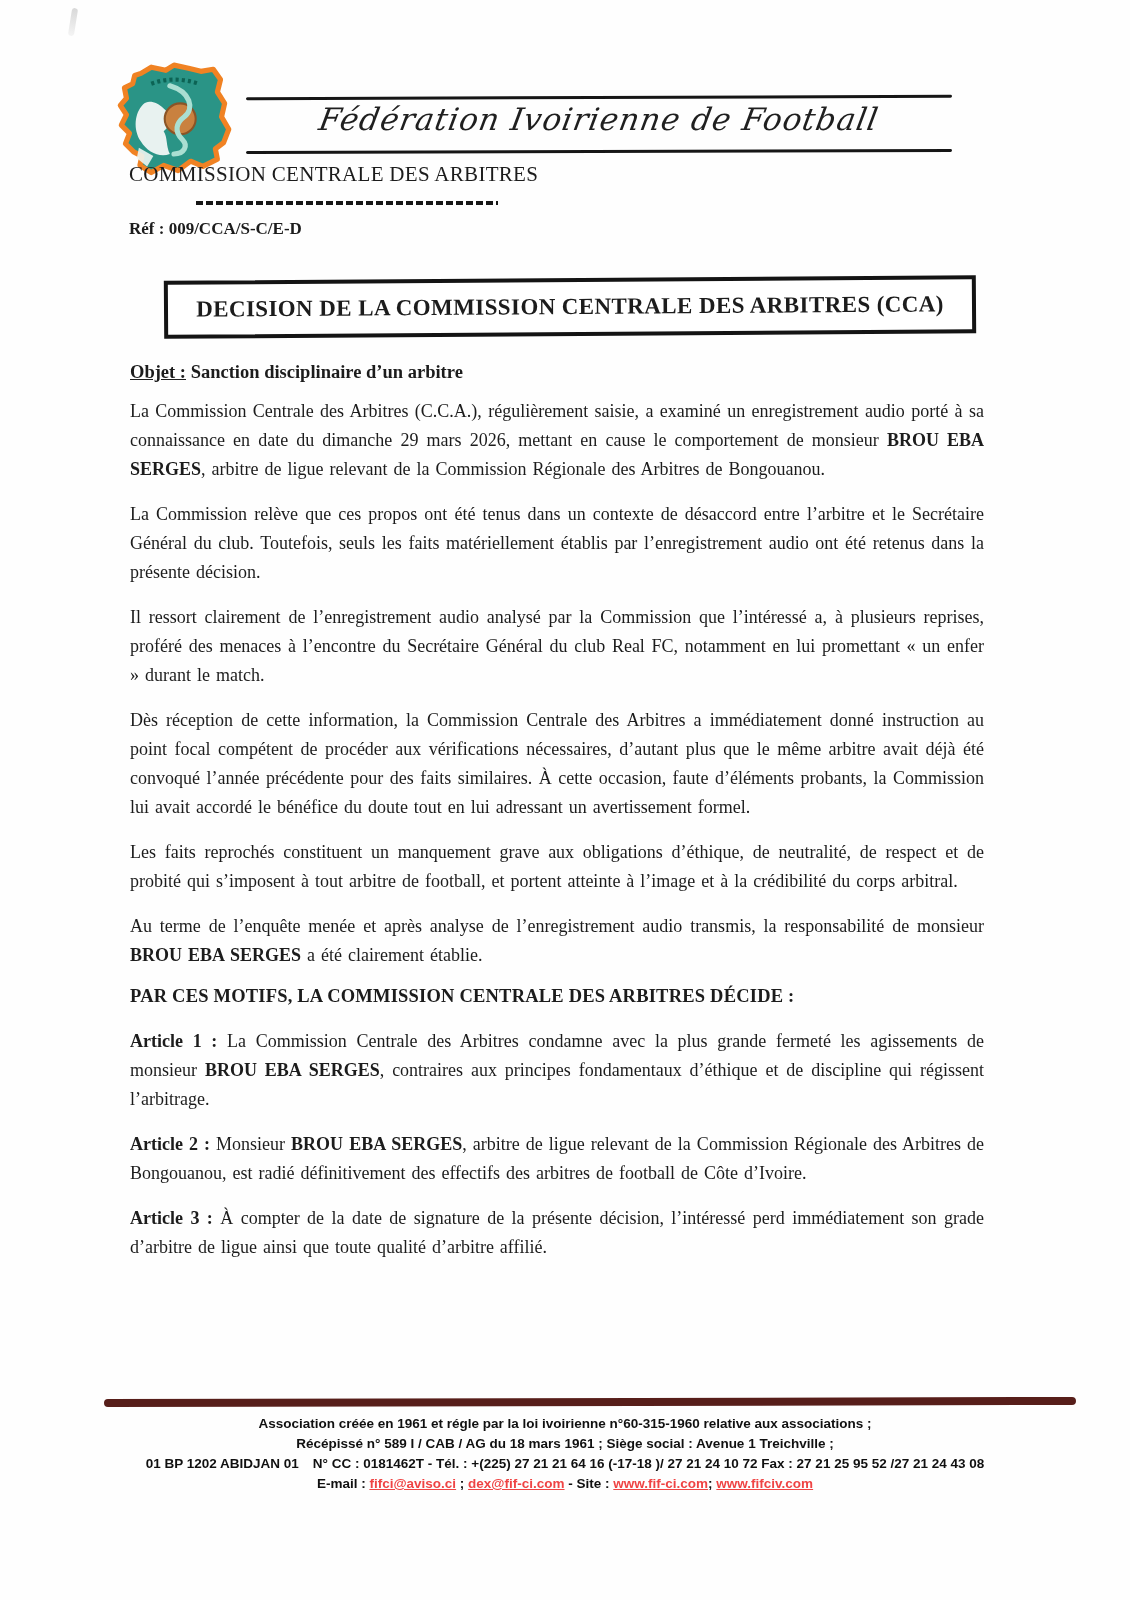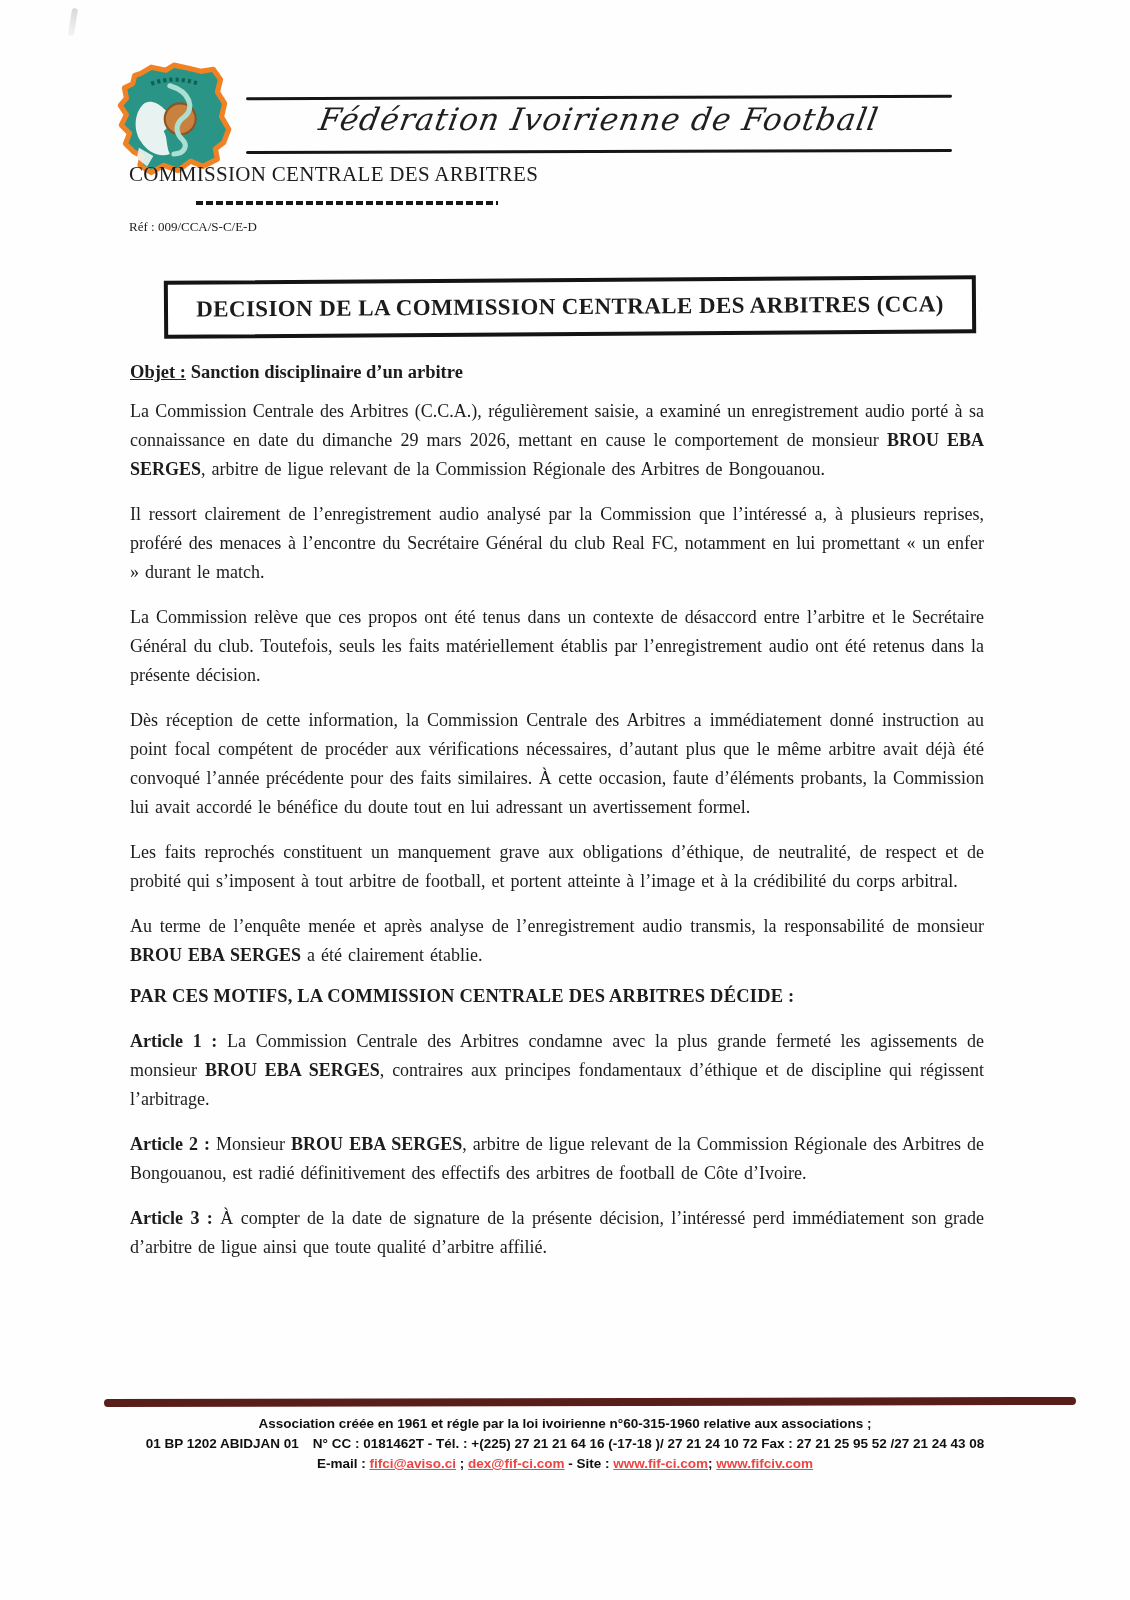--- a/index.html
+++ b/index.html
@@ -27,21 +27,21 @@
     letter-spacing:1px; color:#1f1f1f; transform:skewX(-10deg);
   }
   .commission {
     position:absolute; left:129px; top:162px; font-size:21px; font-weight:normal;
     letter-spacing:0.3px;
   }
   .dash-rule {
     position:absolute; left:196px; top:201px; width:302px; height:4px;
     background:repeating-linear-gradient(90deg,#161616 0 7px, rgba(0,0,0,0) 7px 10px);
   }
-  .ref { position:absolute; left:129px; top:219px; font-size:13px; font-weight:normal; }
+  .ref { position:absolute; left:129px; top:219px; font-size:17px; font-weight:bold; }
 
   
   .doc-body { position:absolute; left:130px; top:272px; width:854px; }
   .title-box {
     border:4px solid #141414; text-align:center; font-weight:bold;
     font-size:23px; letter-spacing:0.4px; padding:12px 8px;
     margin:6px 8px 26px 34px; transform:rotate(-0.4deg); background:#fff;
   }
   .objet { font-size:18.5px; font-weight:bold; margin:0 0 14px 0; }
   .para {
@@ -103,37 +103,38 @@
 
   <div class="doc-body">
 
     <div class="title-box">
       <span>DECISION DE LA COMMISSION CENTRALE DES ARBITRES (CCA)</span>
     </div>
 
     <p class="objet"><span class="seg-bold seg-underline">Objet :</span><span class="seg-bold"> Sanction disciplinaire d’un arbitre</span></p>
 
     <p class="para"><span>La Commission Centrale des Arbitres (C.C.A.), régulièrement saisie, a examiné un enregistrement audio porté à sa connaissance en date du dimanche 29 mars 2026, mettant en cause le comportement de monsieur </span><span class="seg-bold">BROU EBA SERGES</span><span>, arbitre de ligue relevant de la Commission Régionale des Arbitres de Bongouanou.</span></p>
+    <p class="para"><span>La Commission relève que ces propos ont été tenus dans un contexte de désaccord entre l’arbitre et le Secrétaire Général du club. Toutefois, seuls les faits matériellement établis par l’enregistrement audio ont été retenus dans la présente décision.</span></p>
     <p class="para"><span>Il ressort clairement de l’enregistrement audio analysé par la Commission que l’intéressé a, à plusieurs reprises, proféré des menaces à l’encontre du Secrétaire Général du club Real FC, notamment en lui promettant « un enfer » durant le match.</span></p>
-    <p class="para"><span>La Commission relève que ces propos ont été tenus dans un contexte de désaccord entre l’arbitre et le Secrétaire Général du club. Toutefois, seuls les faits matériellement établis par l’enregistrement audio ont été retenus dans la présente décision.</span></p>
     <p class="para"><span>Dès réception de cette information, la Commission Centrale des Arbitres a immédiatement donné instruction au point focal compétent de procéder aux vérifications nécessaires, d’autant plus que le même arbitre avait déjà été convoqué l’année précédente pour des faits similaires. À cette occasion, faute d’éléments probants, la Commission lui avait accordé le bénéfice du doute tout en lui adressant un avertissement formel.</span></p>
     <p class="para"><span>Les faits reprochés constituent un manquement grave aux obligations d’éthique, de neutralité, de respect et de probité qui s’imposent à tout arbitre de football, et portent atteinte à l’image et à la crédibilité du corps arbitral.</span></p>
     <p class="para"><span>Au terme de l’enquête menée et après analyse de l’enregistrement audio transmis, la responsabilité de monsieur </span><span class="seg-bold">BROU EBA SERGES</span><span> a été clairement établie.</span></p>
 
     <p class="motifs">PAR CES MOTIFS, LA COMMISSION CENTRALE DES ARBITRES DÉCIDE :</p>
 
     <p class="para"><span class="seg-bold">Article 1 : </span><span>La Commission Centrale des Arbitres condamne avec la plus grande fermeté les agissements de monsieur </span><span class="seg-bold">BROU EBA SERGES</span><span>, contraires aux principes fondamentaux d’éthique et de discipline qui régissent l’arbitrage.</span></p>
     <p class="para"><span class="seg-bold">Article 2 : </span><span>Monsieur </span><span class="seg-bold">BROU EBA SERGES</span><span>, arbitre de ligue relevant de la Commission Régionale des Arbitres de Bongouanou, est radié définitivement des effectifs des arbitres de football de Côte d’Ivoire.</span></p>
     <p class="para"><span class="seg-bold">Article 3 : </span><span>À compter de la date de signature de la présente décision, l’intéressé perd immédiatement son grade d’arbitre de ligue ainsi que toute qualité d’arbitre affilié.</span></p>
 
   </div>
 
   <div class="footer-bar"></div>
   <div class="footer-text">
     <div class="f-line">Association créée en 1961 et régle par la loi ivoirienne n°60-315-1960 relative aux associations ;</div>
+    <div class="f-line">Récépissé n° 589 I / CAB / AG du 18 mars 1961 ; Siège social : Avenue 1 Treichville ;</div>
     <div class="f-line f-line3">
       <span class="f-left">01 BP 1202 ABIDJAN 01</span><span>N° CC : 0181462T - Tél. : +(225) 27 21 21 64 16 (-17-18 )/ 27 21 24 10 72 Fax : 27 21 25 95 52 /27 21 24 43 08</span>
     </div>
     <div class="f-line"><span>E-mail : </span><span class="seg-link">fifci@aviso.ci</span><span> ; </span><span class="seg-link">dex@fif-ci.com</span><span> - Site : </span><span class="seg-link">www.fif-ci.com</span><span>; </span><span class="seg-link">www.fifciv.com</span></div>
   </div>
 
 
 </div>
 
 </body></html>

